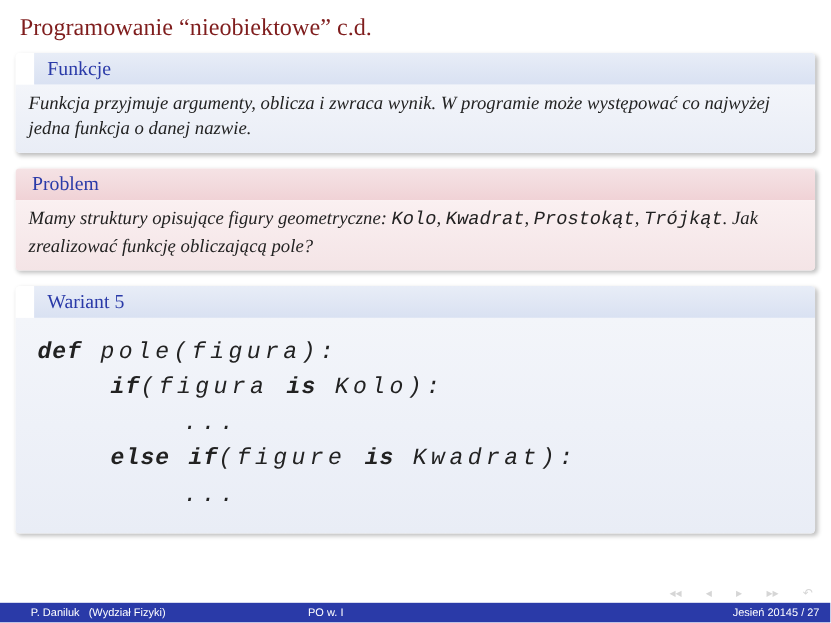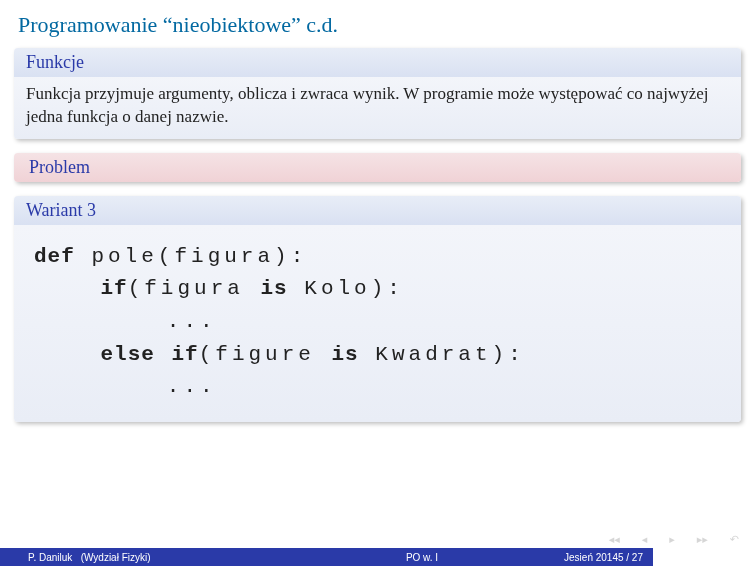--- a/index.html
+++ b/index.html
@@ -8,21 +8,21 @@
     height: 566px;
     background: #fff;
     font-family: Georgia, 'Times New Roman', serif;
     position: relative;
     overflow: hidden;
   }
   .slide {
     padding: 12px 14px 0 14px;
   }
   .title {
-    color: #0369a1;
+    color: #7f1d1d;
     font-size: 22px;
     font-weight: normal;
     margin-bottom: 10px;
     margin-left: 4px;
   }
   .block {
     border-radius: 4px;
     margin-bottom: 14px;
     box-shadow: 2px 2px 4px rgba(0,0,0,0.25);
     overflow: hidden;
@@ -30,23 +30,25 @@
   .block-header {
     padding: 4px 12px 4px 12px;
     font-size: 18px;
     color: #2a3aa8;
   }
   .block-body {
     padding: 6px 12px 10px 12px;
     font-size: 17px;
     color: #222;
     line-height: 1.35;
+    font-style: italic;
   }
   .block-normal .block-header {
     background: linear-gradient(#e8edf7, #d9e1f2);
+    margin-left: 17px;
   }
   .block-normal .block-body {
     background: linear-gradient(#f3f5fa, #e9edf6);
   }
   .block-alert .block-header {
     background: linear-gradient(#f5e3e5, #f0d2d6);
     padding-left: 15px;
   }
   .block-alert .block-body {
     background: linear-gradient(#faf0f1, #f4e4e6);
@@ -60,31 +62,31 @@
     line-height: 1.55;
     letter-spacing: 4px;
     white-space: pre;
     padding: 10px 8px 8px 8px;
   }
   .kw { font-weight: bold; letter-spacing: 1px; }
   .footer {
     position: absolute;
     bottom: 0;
     left: 0;
-    width: 653px;
+    width: 755px;
     height: 18px;
     background: #2a3aa8;
     display: flex;
     align-items: center;
     color: #fff;
     font-size: 10px;
     font-family: Arial, sans-serif;
   }
   .footer .author { padding-left: 28px; width: 280px; }
-  .footer .center { flex: 1; text-align: center; }
+  .footer .center { flex: 1; }
   .footer .right { padding-right: 10px; display: flex; }
   .nav-icons {
     position: absolute;
     bottom: 20px;
     right: 16px;
     display: flex;
     gap: 22px;
     color: #bbb;
     font-size: 11px;
   }
@@ -97,24 +99,27 @@
 
   <div class="title">Programowanie “nieobiektowe” c.d.</div>
 
   <div class="block block-normal">
     <div class="block-header">Funkcje</div>
     <div class="block-body">Funkcja przyjmuje argumenty, oblicza i zwraca wynik. W programie może występować co najwyżej jedna funkcja o danej nazwie.</div>
   </div>
 
   <div class="block block-alert">
     <div class="block-header">Problem</div>
+    <div class="block-body">
+      <span>Mamy struktury opisujące figury geometryczne: </span><span class="mono">Kolo</span><span>, </span><span class="mono">Kwadrat</span><span>, </span><span class="mono">Prostokąt</span><span>, </span><span class="mono">Trójkąt</span><span>. Jak zrealizować funkcję obliczającą pole?</span>
+    </div>
   </div>
 
   <div class="block block-normal">
-    <div class="block-header">Wariant 3</div>
+    <div class="block-header">Wariant 5</div>
     <div class="block-body">
 <pre class="code"><span class="kw">def</span><span> pole(figura):</span>
     <span class="kw">if</span><span>(figura </span><span class="kw">is</span><span> Kolo):</span>
 <span>        ...</span>
     <span class="kw">else</span><span> </span><span class="kw">if</span><span>(figure </span><span class="kw">is</span><span> Kwadrat):</span>
 <span>        ...</span></pre>
     </div>
   </div>
 
 </div>

